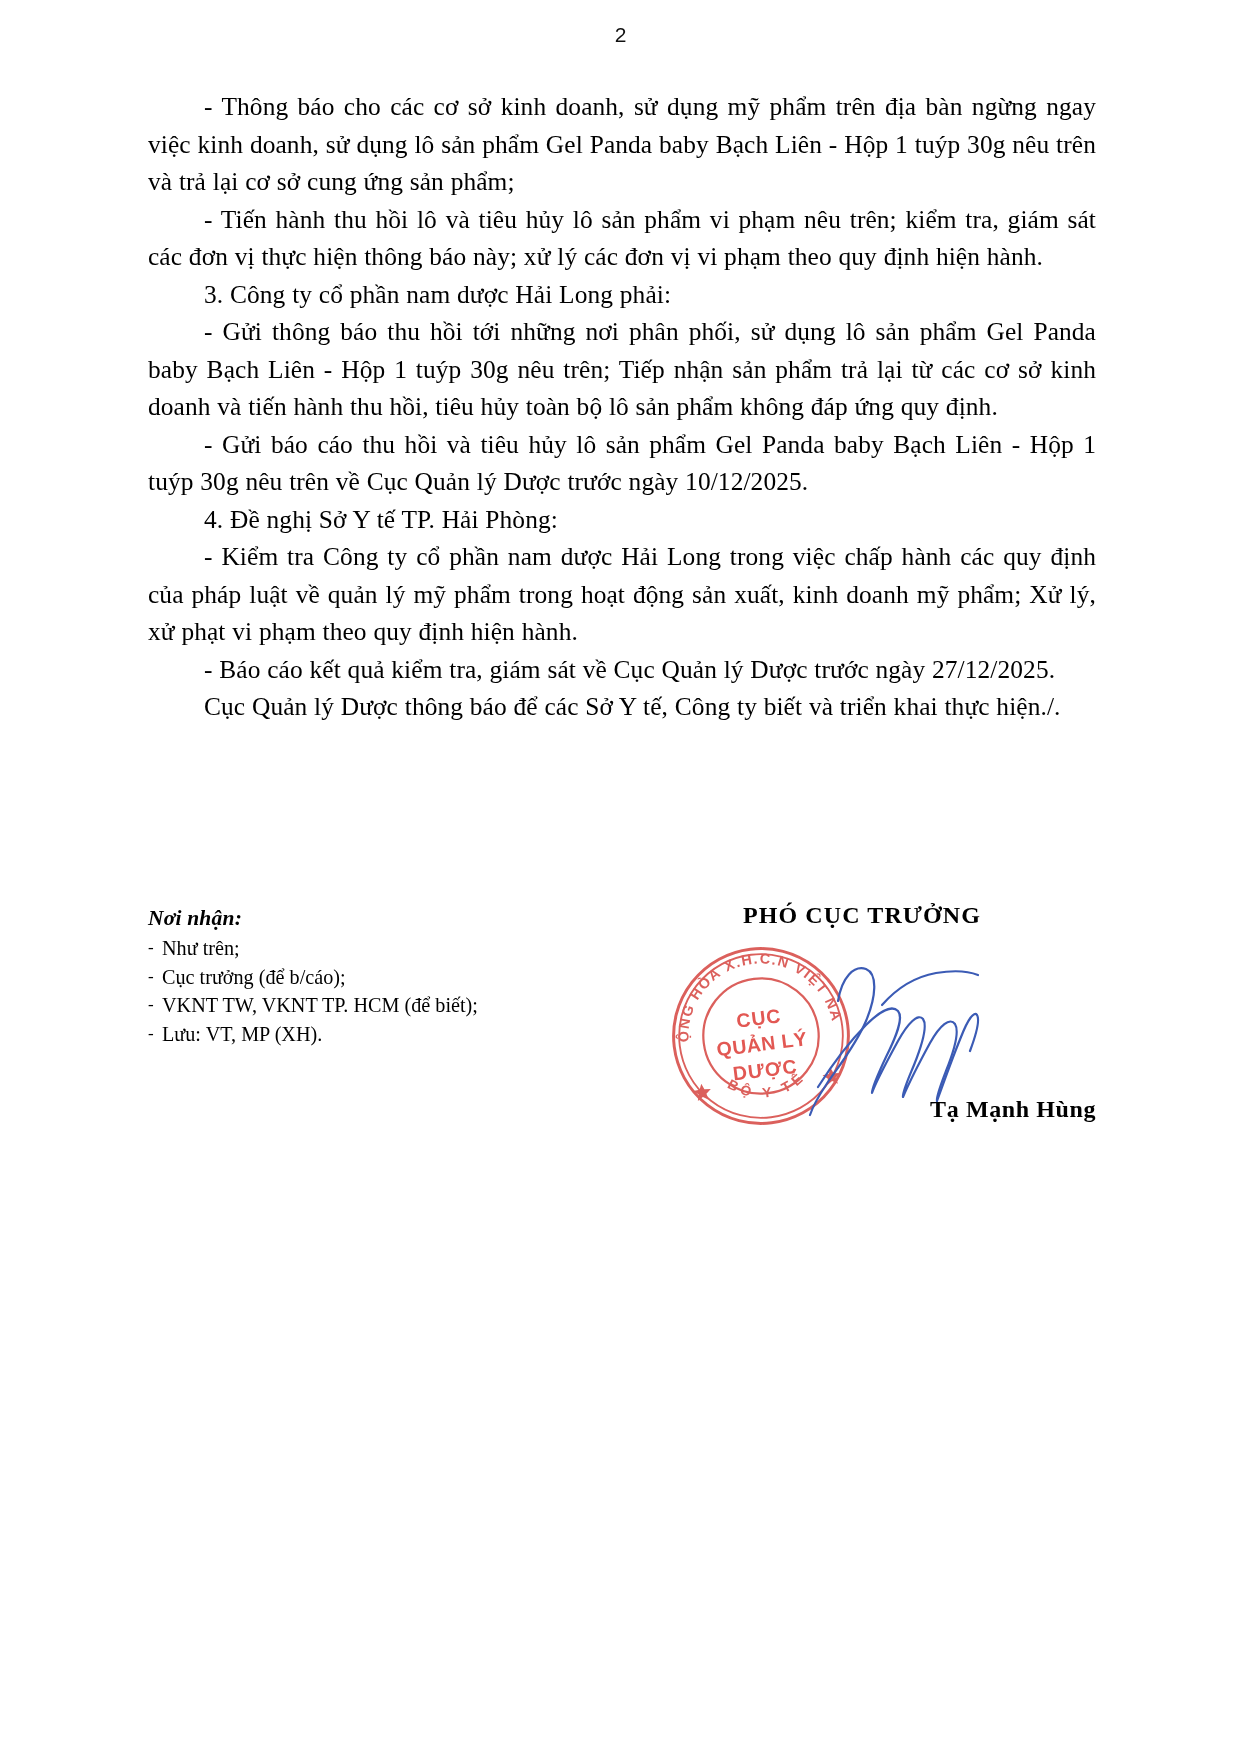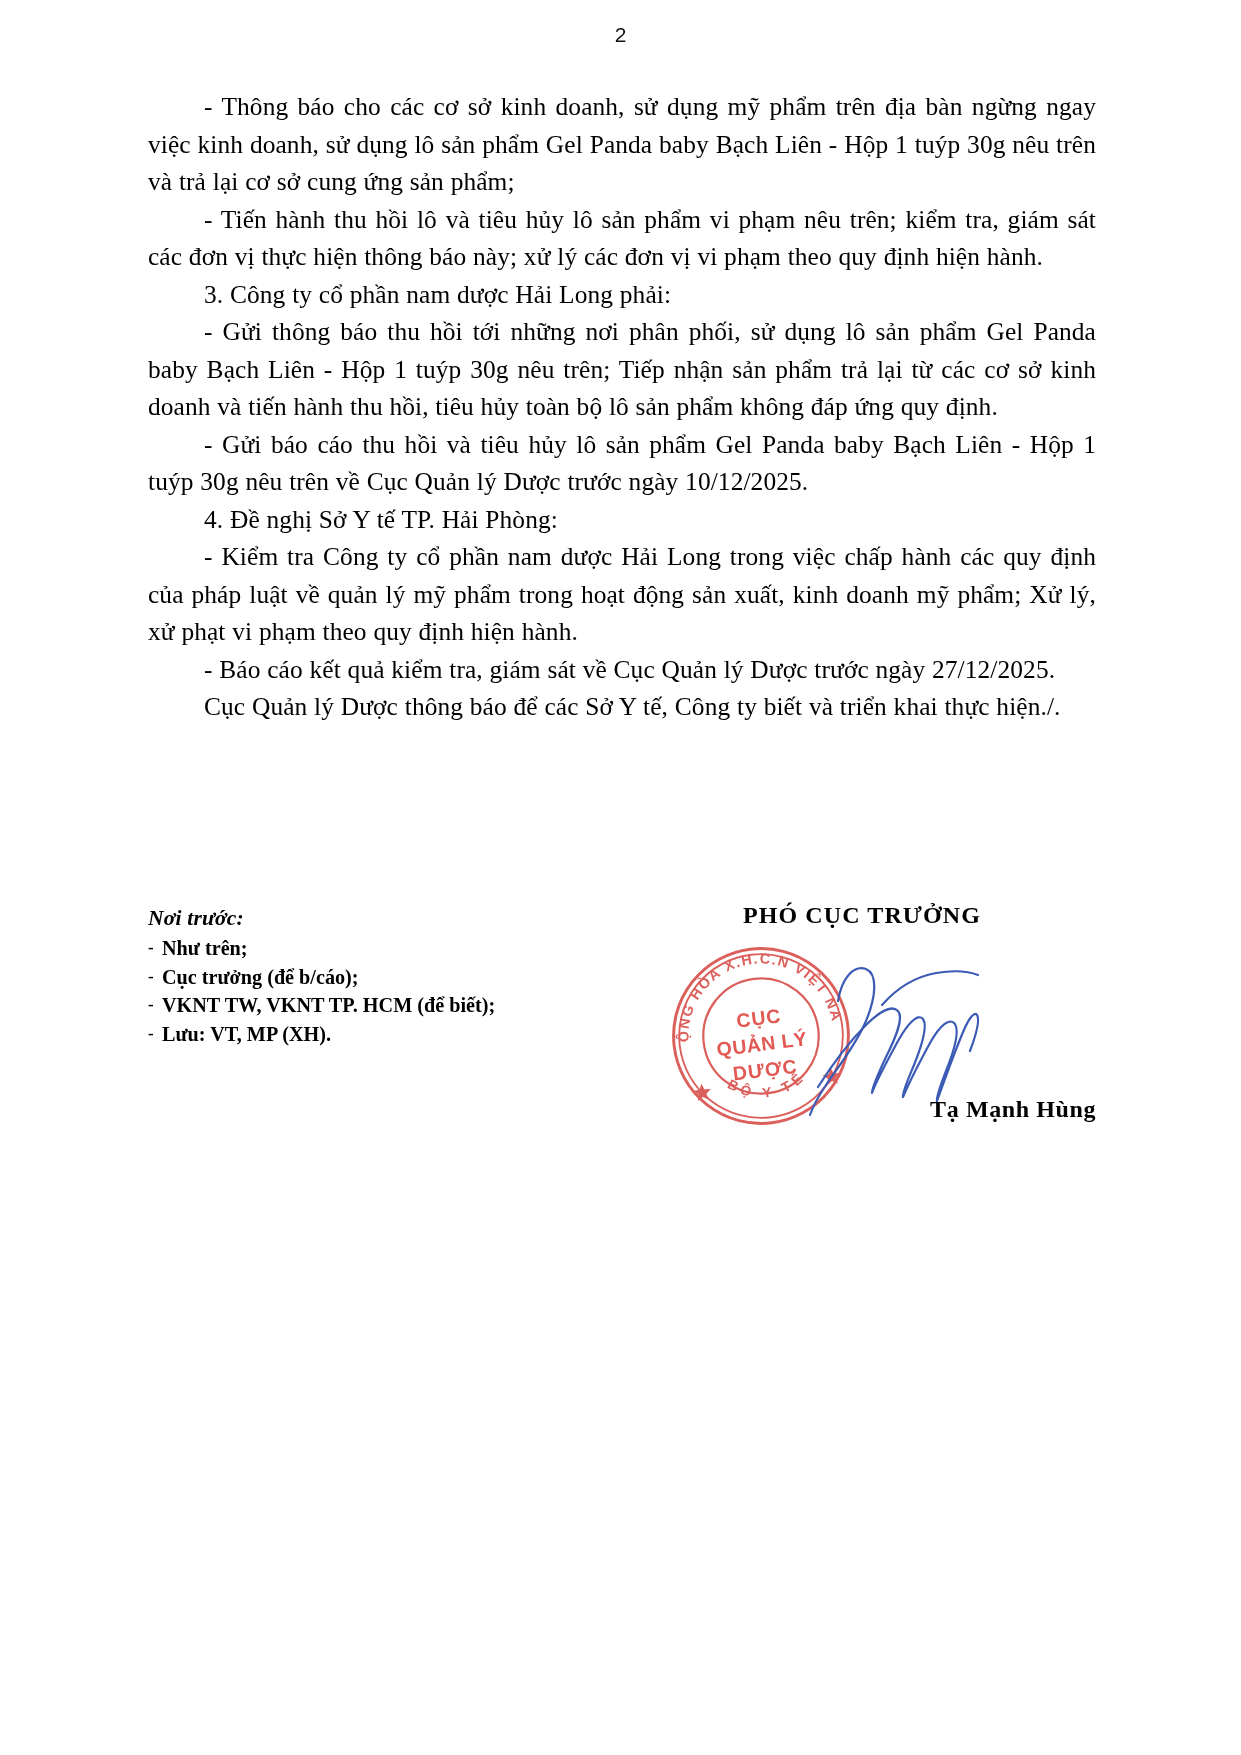--- a/index.html
+++ b/index.html
@@ -76,21 +76,20 @@
     font-weight: bold;
     font-style: italic;
     line-height: 26px;
     margin: 0 0 3px 0;
     letter-spacing: 0.2px;
   }
   .recipients-list {
     list-style: none;
     margin: 0;
     padding: 0;
-    font-weight: bold;
   }
   .recipients-list li {
     font-size: 20.2px;
     line-height: 27.5px;
     white-space: nowrap;
   }
   .recipients-list li .dash {
     display: inline-block;
     width: 14px;
     font-size: 17px;
@@ -168,21 +167,21 @@
     <p class="para last-line-left">- Gửi báo cáo thu hồi và tiêu hủy lô sản phẩm Gel Panda baby Bạch Liên - Hộp 1 tuýp 30g nêu trên về Cục Quản lý Dược trước ngày 10/12/2025.</p>
     <p class="para last-line-left">4. Đề nghị Sở Y tế TP. Hải Phòng:</p>
     <p class="para last-line-left">- Kiểm tra Công ty cổ phần nam dược Hải Long trong việc chấp hành các quy định của pháp luật về quản lý mỹ phẩm trong hoạt động sản xuất, kinh doanh mỹ phẩm; Xử lý, xử phạt vi phạm theo quy định hiện hành.</p>
     <p class="para last-line-left">- Báo cáo kết quả kiểm tra, giám sát về Cục Quản lý Dược trước ngày 27/12/2025.</p>
     <p class="para last-line-left">Cục Quản lý Dược thông báo để các Sở Y tế, Công ty biết và triển khai thực hiện./.</p>
   </div>
 
   <div class="footer">
 
     <div class="recipients">
-      <div class="recipients-title">Nơi trước:</div>
+      <div class="recipients-title">Nơi nhận:</div>
       <ul class="recipients-list">
         <li><span class="dash">-</span><span>Như trên;</span></li>
         <li><span class="dash">-</span><span>Cục trưởng (để b/cáo);</span></li>
         <li><span class="dash">-</span><span>VKNT TW, VKNT TP. HCM (để biết);</span></li>
         <li><span class="dash">-</span><span>Lưu: VT, MP (XH).</span></li>
       </ul>
     </div>
 
     <div class="signature">
       <div class="sig-title">PHÓ CỤC TRƯỞNG</div>

